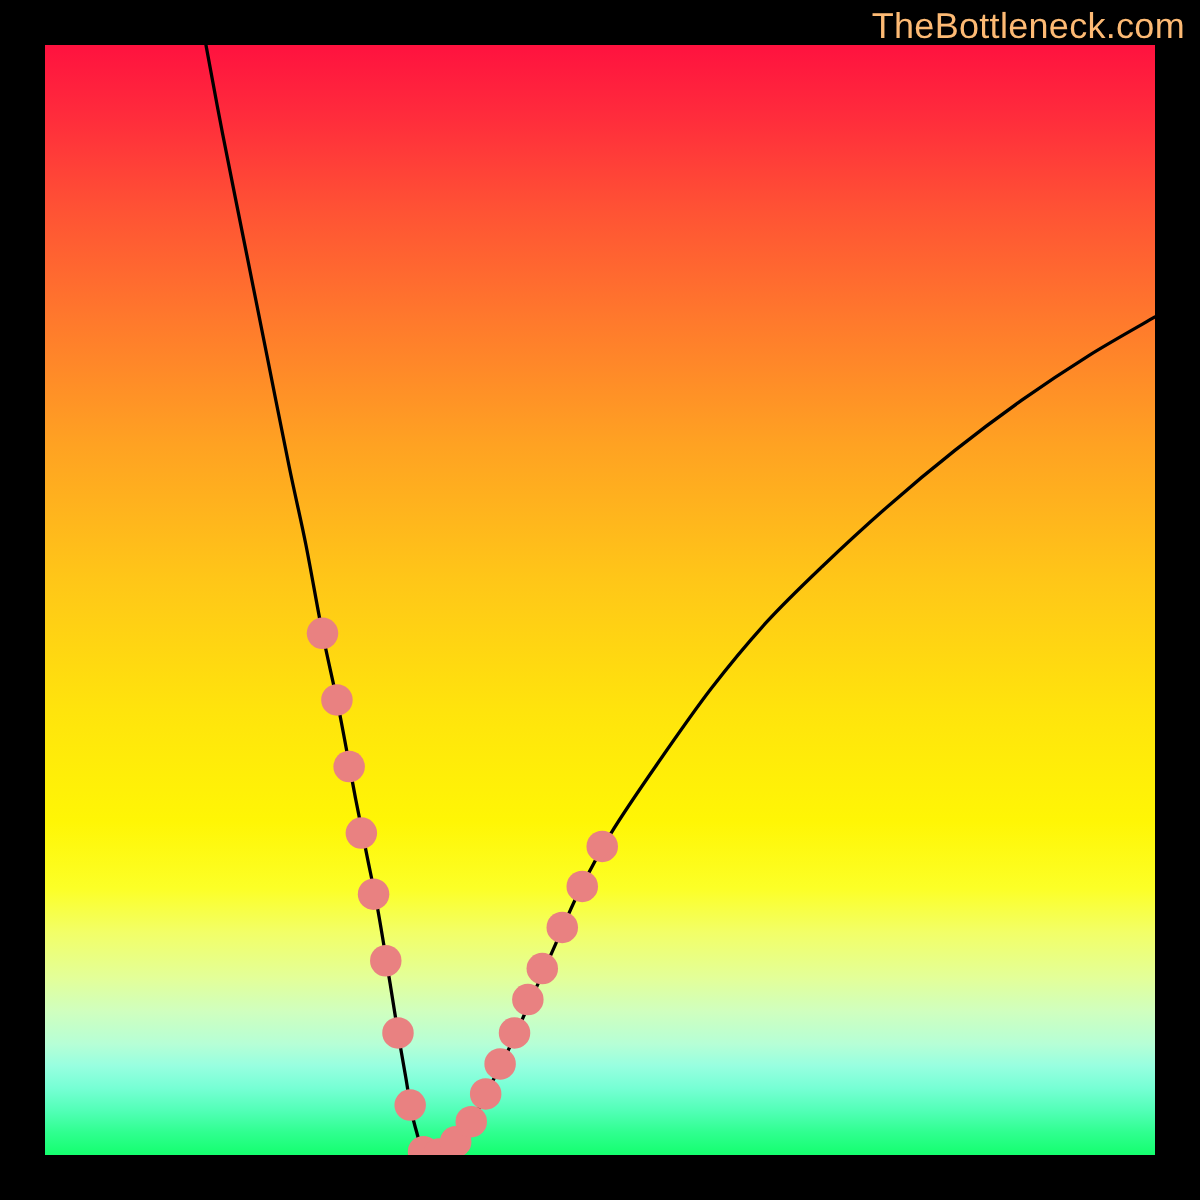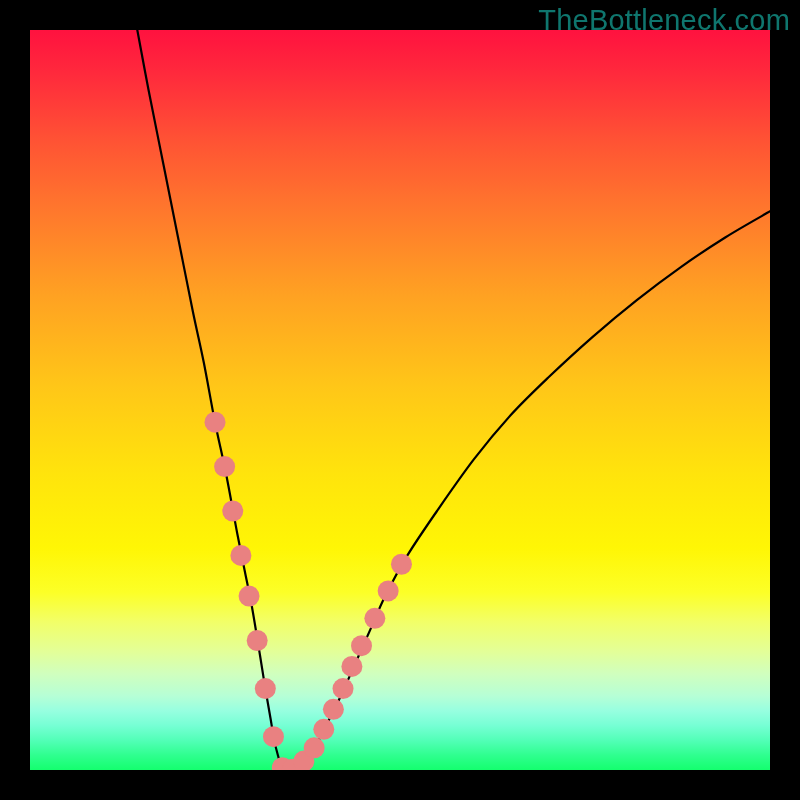--- a/index.html
+++ b/index.html
@@ -46,22 +46,22 @@
 
   .curve-svg {
     position: absolute;
     left: 0; top: 0;
     width: 740px; height: 740px;
   }
 
   .attribution {
     position: absolute;
     top: 4px; right: 10px;
-    color: #0f766e;
-    font-size: 29px;
+    color: #fdba74;
+    font-size: 24px;
     font-weight: 400;
     letter-spacing: 0.2px;
   }
 </style>
 </head>
 <body>
 
 <div class="frame">
 
   <div class="plot-area">

